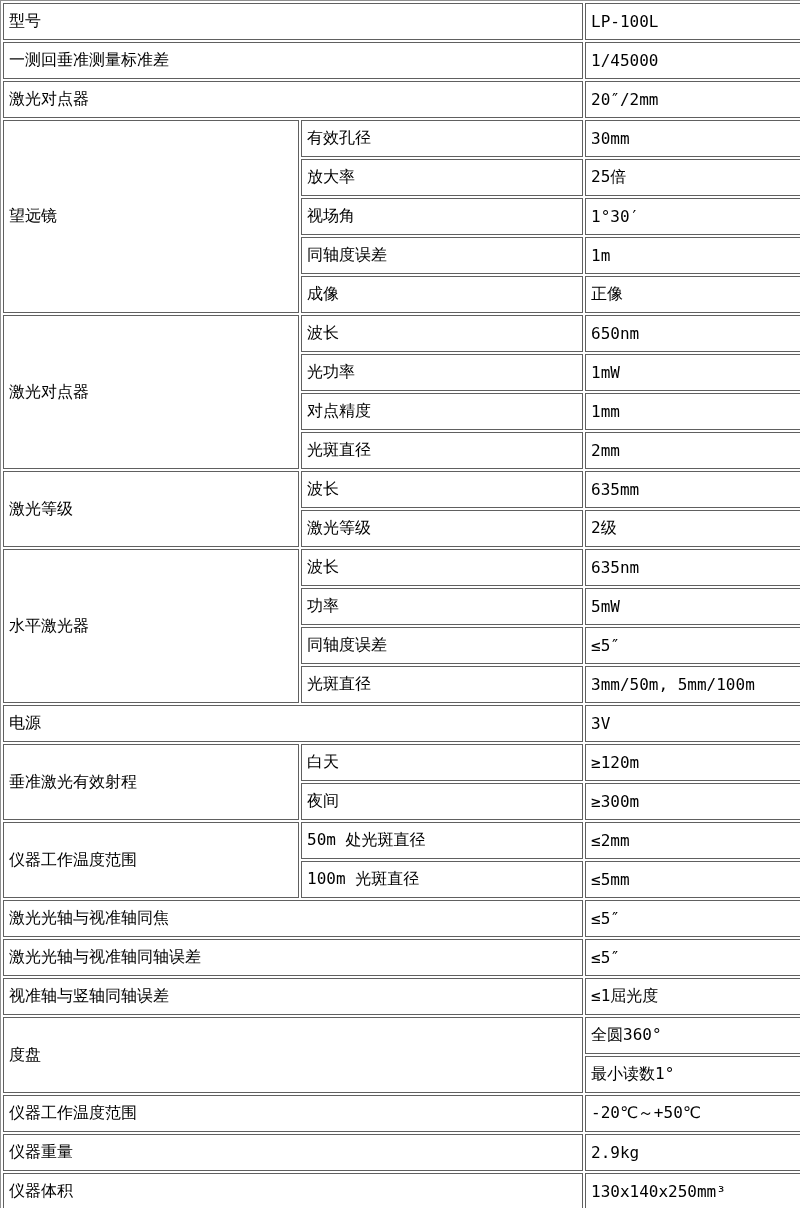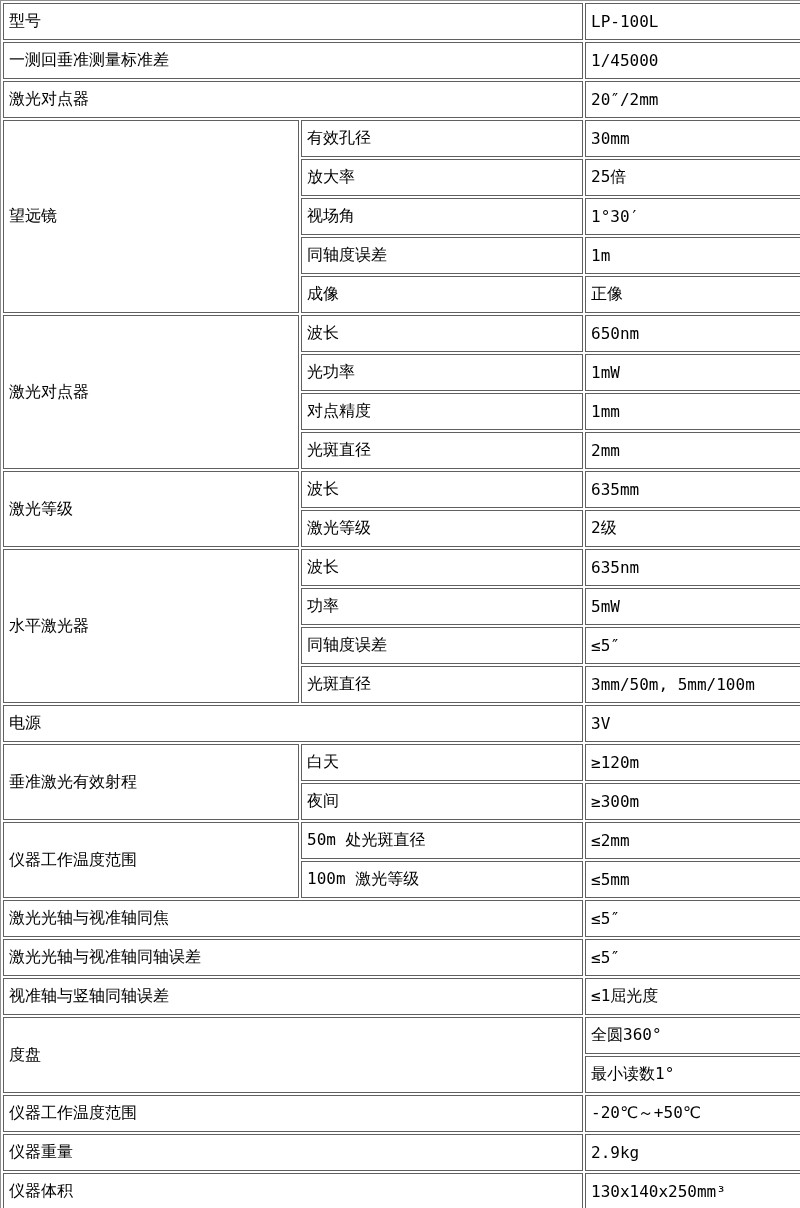--- a/index.html
+++ b/index.html
@@ -144,21 +144,21 @@
       <td class="sub">夜间</td>
       <td class="val">≥300m</td>
     </tr>
 
     <tr>
       <td class="grp" rowspan="2">仪器工作温度范围</td>
       <td class="sub">50m 处光斑直径</td>
       <td class="val">≤2mm</td>
     </tr>
     <tr>
-      <td class="sub">100m 激光等级</td>
+      <td class="sub">100m 光斑直径</td>
       <td class="val">≤5mm</td>
     </tr>
 
     <tr>
       <td class="span" colspan="2">激光光轴与视准轴同焦</td>
       <td class="val">≤5″</td>
     </tr>
 
     <tr>
       <td class="span" colspan="2">激光光轴与视准轴同轴误差</td>

